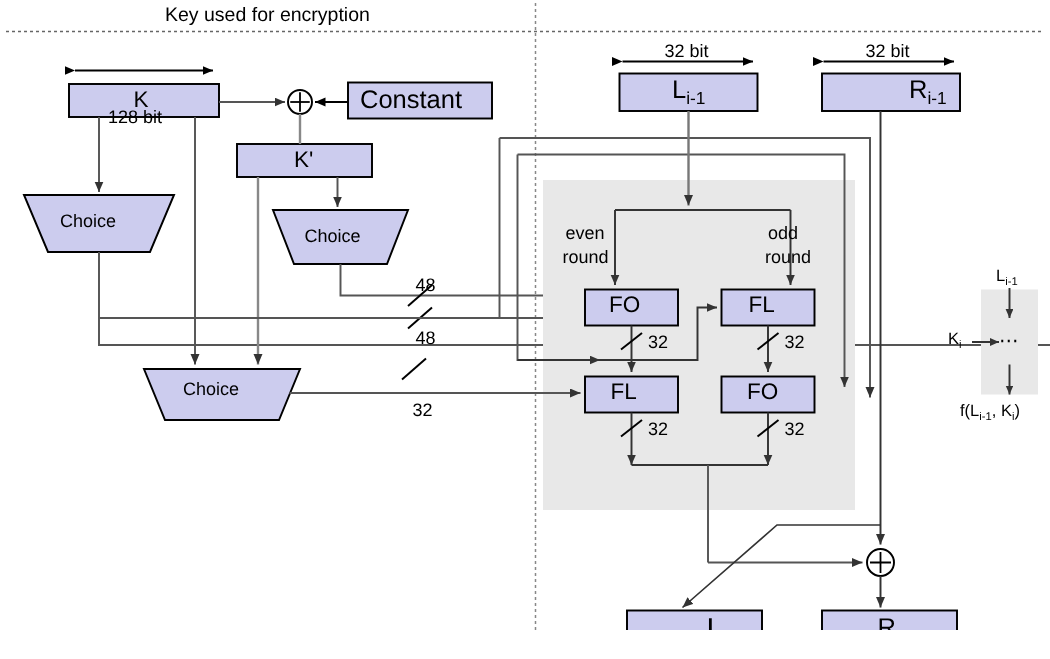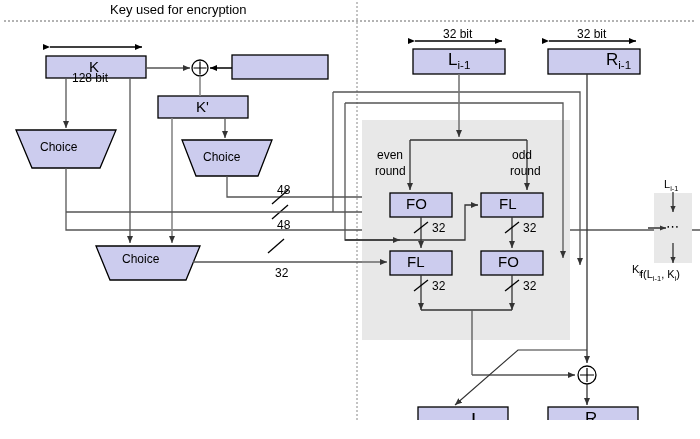--- a/index.html
+++ b/index.html
@@ -162,20 +162,21 @@
     <path d="M673,243 L673,263" fill="none" stroke="#333" stroke-width="1.3" marker-end="url(#ahs)"></path>
 
     <path d="M672,430 L690,432 A22,22 0 0 0 700,424" fill="none" stroke="#999" stroke-width="1.4"></path>
   </svg>
 
   <div class="lbl title" style="left:110px;top:2px;">Key used for encryption</div>
 
   <div class="lbl small" style="left:72px;top:28px;margin-top:43px;">128 bit</div>
 
   <div class="lbl boxlabel" style="left:89px;top:58px;">K</div>
+  <div class="lbl" style="left:240px;top:57px;font-size:17px;">Constant</div>
   <div class="lbl boxlabel" style="left:196px;top:98px;">K'</div>
 
   <div class="lbl small" style="left:40px;top:140px;">Choice</div>
   <div class="lbl small" style="left:203px;top:150px;">Choice</div>
   <div class="lbl small" style="left:122px;top:252px;">Choice</div>
 
   <div class="lbl small" style="left:277px;top:183px;">48</div>
   <div class="lbl small" style="left:277px;top:218px;">48</div>
   <div class="lbl small" style="left:275px;top:266px;">32</div>
 
@@ -207,21 +208,21 @@
   <div class="lbl" style="left:471px;top:409px;font-size:20px;">
     <span>L</span><sub>i</sub>
   </div>
   <div class="lbl" style="left:585px;top:409px;font-size:17px;">
     <span>R</span><sub>i</sub>
   </div>
 
   <div class="lbl tiny" style="left:664px;top:178px;">
     <span>L</span><sub>i-1</sub>
   </div>
-  <div class="lbl tiny" style="left:632px;top:220px;margin-top:43px;">
+  <div class="lbl tiny" style="left:632px;top:220px;">
     <span>K</span><sub>i</sub>
   </div>
   <div class="lbl" style="left:666px;top:219px;font-size:13px;">⋯</div>
   <div class="lbl tiny" style="left:640px;top:268px;">
     <span>f(L</span><sub>i-1</sub><span>, K</span><sub>i</sub><span>)</span>
   </div>
 
 </div>
 
 </body></html>

